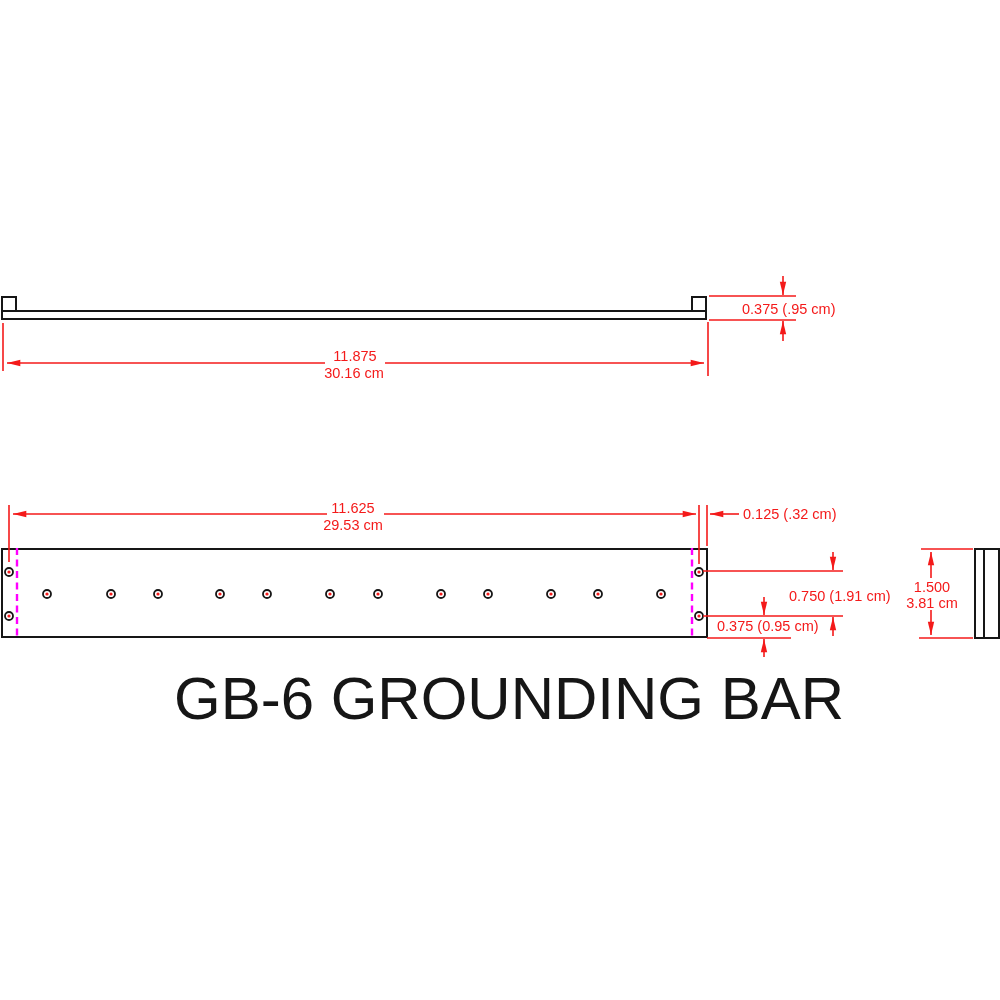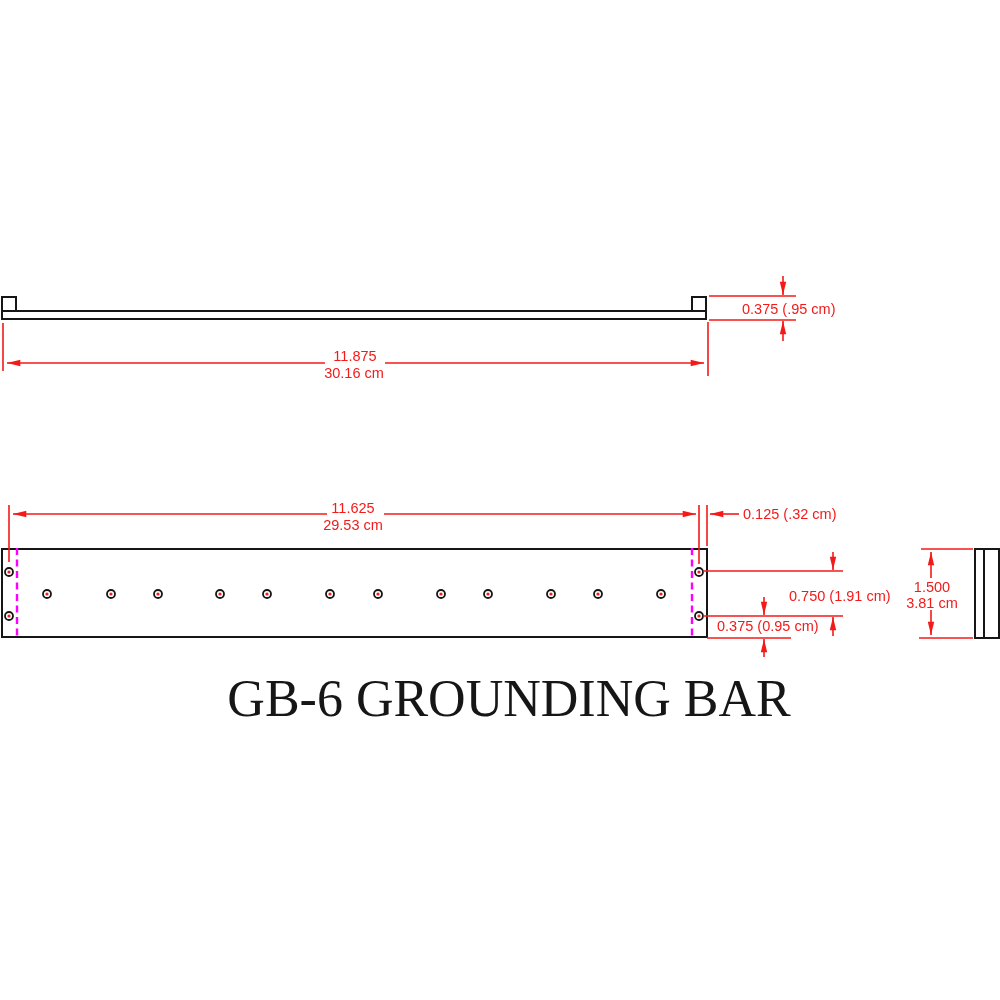--- a/index.html
+++ b/index.html
@@ -16,22 +16,22 @@
   svg{position:absolute;left:0;top:0;}
   .outline{fill:#ffffff;stroke:var(--ink);stroke-width:2;}
   .thin-ink{stroke:var(--ink);stroke-width:2;fill:none;}
   .dim{stroke:var(--red);stroke-width:1.6;fill:none;}
   .bend{stroke:var(--magenta);stroke-width:2.4;stroke-dasharray:7 4.5;fill:none;}
   .dimtext{font-family:"Liberation Sans",sans-serif;font-size:14.5px;fill:var(--red);stroke:none;}
   .hole-ring{fill:#ffffff;stroke:var(--ink);stroke-width:1.8;}
   .hole-dot{fill:var(--red);stroke:none;}
   .title{
     position:absolute;top:671px;left:509px;transform:translateX(-50%);
-    font-size:52px;line-height:56px;color:var(--ink);white-space:nowrap;
-    font-weight:400;letter-spacing:0px;font-family:Liberation Serif, serif;
+    font-size:60px;line-height:56px;color:var(--ink);white-space:nowrap;
+    font-weight:400;letter-spacing:0px;
   }
 </style>
 </head>
 <body>
 
 <div class="stage">
   <svg width="1000" height="1000" viewBox="0 0 1000 1000">
     <defs>
       <marker id="arr" viewBox="0 0 10 6" refX="10" refY="3" markerWidth="14" markerHeight="8" markerUnits="userSpaceOnUse" orient="auto-start-reverse">
         <path d="M0,0.6 L10,3 L0,5.4 z" fill="#f41a1a"></path>

